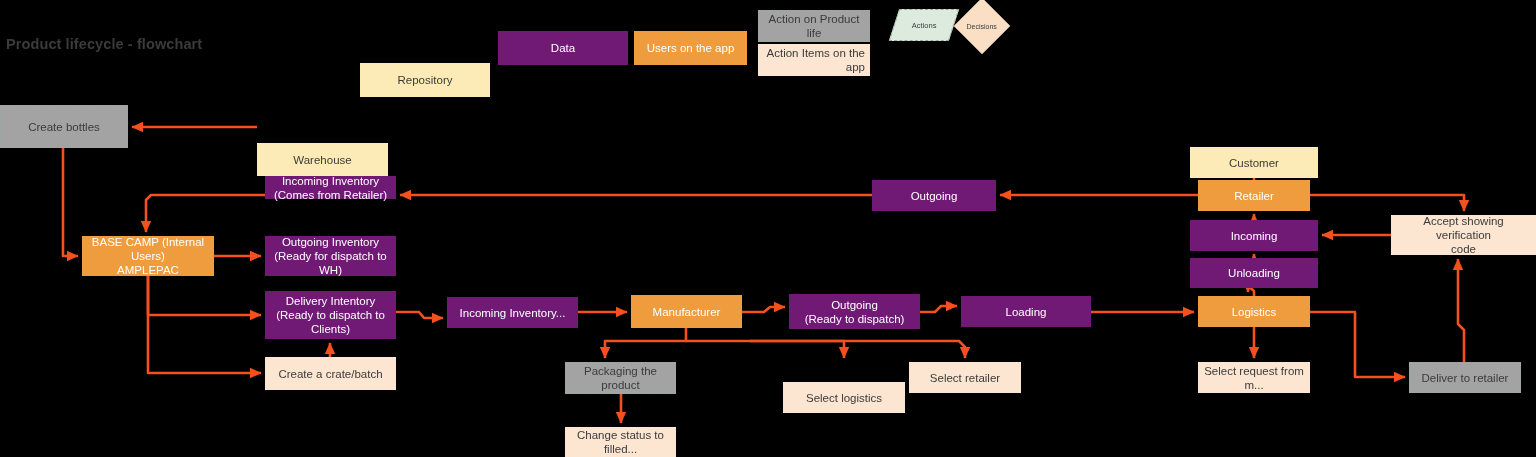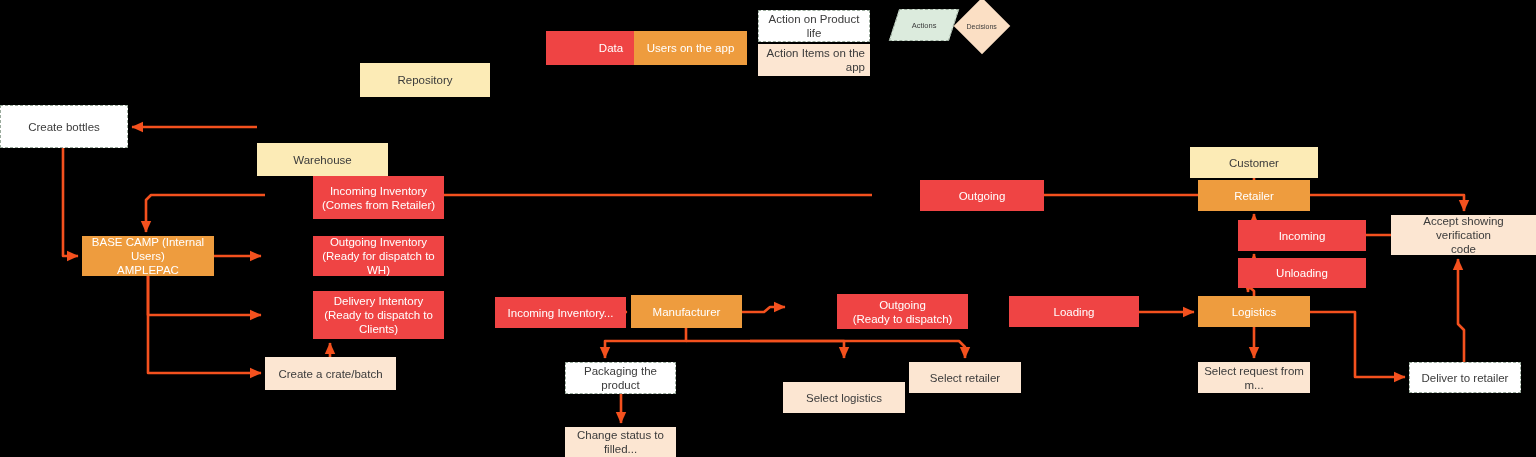--- a/index.html
+++ b/index.html
@@ -10,23 +10,23 @@
   }
   #canvas{position:absolute;inset:0;width:1536px;height:457px;}
   svg#wires{position:absolute;left:0;top:0;width:1536px;height:457px;pointer-events:none;}
   .node{
     position:absolute;box-sizing:border-box;
     display:flex;align-items:center;justify-content:center;text-align:center;
     font-size:11.5px;line-height:14px;padding:3px 5px;
     white-space:pre-line;
   }
   .repo{background:#FCEBB6;color:#3b3b3b;margin-top:32px;}
-  .data{background:#ef4444;color:#ffffff;margin-left:48px;}
+  .data{background:#701a75;color:#ffffff;}
   .users{background:#EE9C3E;color:#ffffff;}
-  .actionlife{background:#ffffff;color:#3b3b3b;border:1px dashed #9aaa9c;}
+  .actionlife{background:#a3a3a3;color:#3b3b3b;border:1px dashed #9aaa9c;}
   .actionitem{background:#FCE6D2;color:#3b3b3b;}
   .title{
     position:absolute;left:6px;top:36px;font-size:14.5px;font-weight:bold;
     color:#3b3b3b;letter-spacing:.1px;
   }
   .para{
     position:absolute;background:#DCEBDD;border:1px dashed #9aaa9c;
     transform:skewX(-18deg);
     display:flex;align-items:center;justify-content:center;
     font-size:7.5px;color:#3b3b3b;
@@ -38,20 +38,21 @@
     display:flex;align-items:center;justify-content:center;
     font-size:7px;color:#3b3b3b;line-height:9px;text-align:center;
   }
   .diamond span{transform:rotate(-45deg);display:block;width:34px;}
 </style>
 </head>
 <body>
 
 <div id="canvas">
 
+  <div class="title">Product lifecycle - flowchart</div>
 
   <div>
     <div class="node repo" style="left:360px;top:31px;width:130px;height:34px;">Repository</div>
     <div class="node data" style="left:498px;top:31px;width:130px;height:34px;">Data</div>
     <div class="node users" style="left:634px;top:31px;width:113px;height:34px;">Users on the app</div>
     <div class="node actionlife" style="left:758px;top:10px;width:112px;height:32px;">Action on Product life</div>
     <div class="node actionitem" style="left:758px;top:44px;width:112px;height:32px;text-align:right;">Action Items on the app</div>
 
     <div class="para" style="left:894px;top:9px;width:58px;height:30px;">
       <span>Actions</span>
@@ -128,21 +129,21 @@
       <path d="M1464,362 L1464,330 L1458,324 L1458,259" marker-end="url(#ah)"></path>
     </g>
   </svg>
 
   <div>
 
     <div class="node actionlife" style="left:0px;top:105px;width:128px;height:43px;">Create bottles</div>
 
     <div class="node repo" style="left:257px;top:111px;width:131px;height:33px;">Warehouse</div>
 
-    <div class="node data" style="left:265px;top:176px;width:131px;height:43px;">Incoming Inventory
+    <div class="node data" style="left:265px;top:176px;width:131px;height:23px;">Incoming Inventory
 (Comes from Retailer)</div>
 
     <div class="node users" style="left:82px;top:236px;width:132px;height:40px;">BASE CAMP (Internal Users)
 AMPLEPAC</div>
 
     <div class="node data" style="left:265px;top:236px;width:131px;height:40px;">Outgoing Inventory
 (Ready for dispatch to WH)</div>
 
     <div class="node data" style="left:265px;top:291px;width:131px;height:48px;">Delivery Intentory
 (Ready to dispatch to

